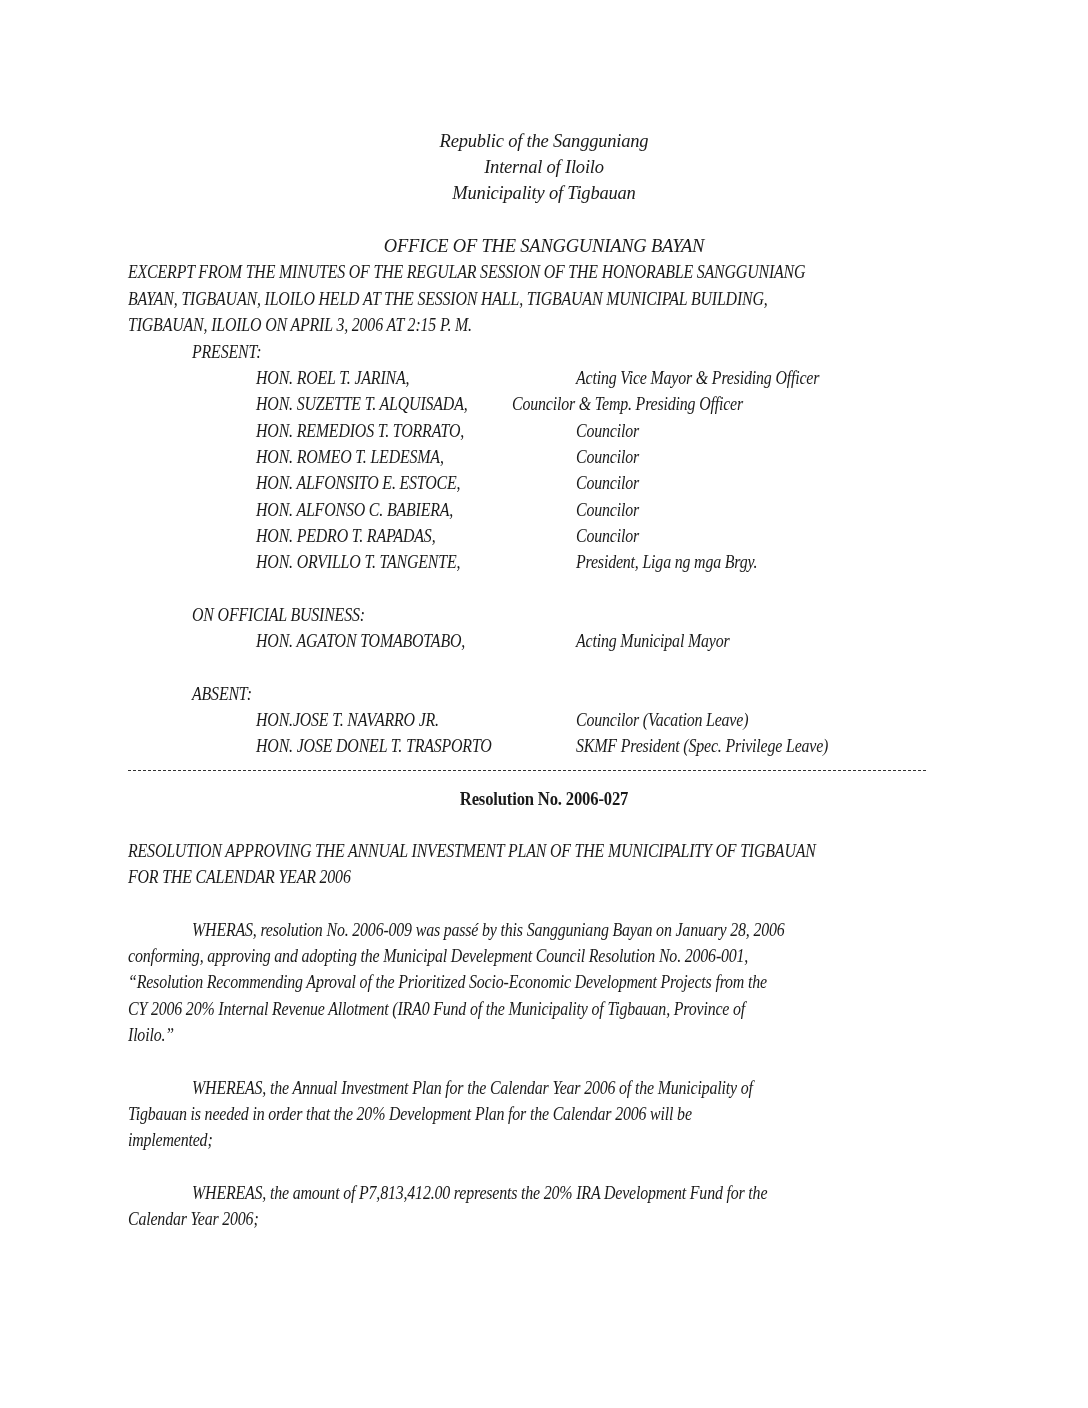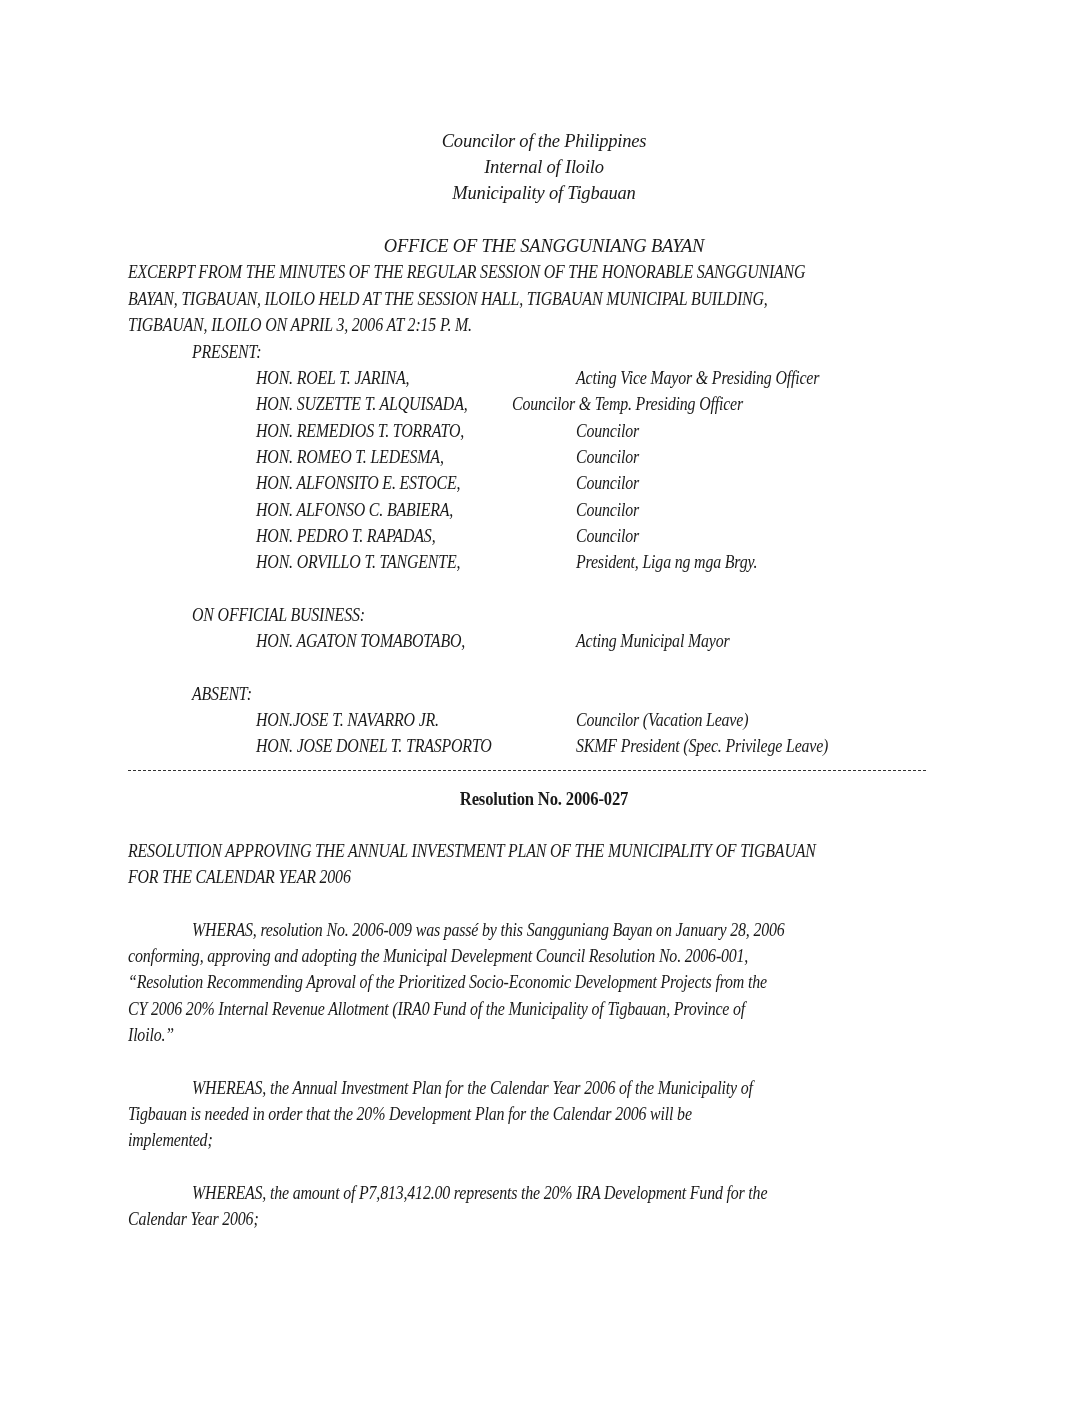--- a/index.html
+++ b/index.html
@@ -12,21 +12,21 @@
   .narrow { transform: scaleX(0.86); }
   .bold { font-weight: bold; font-style: normal; }
   .rule { position: absolute; left: 128px; width: 798px; top: 770px; height: 0;
           border-top: 1.6px dashed #333; }
 </style>
 </head>
 <body>
 
 <div class="page">
 
-  <div class="t center" style="top:128px">Councilor of the Philippines</div>
+  <div class="t center" style="top:128px">Republic of the Sangguniang</div>
   <div class="t center" style="top:154px">Internal of Iloilo</div>
   <div class="t center" style="top:233px">OFFICE OF THE SANGGUNIANG BAYAN</div>
 
   <div class="t center" style="top:180px">Municipality of Tigbauan</div>
   <div class="t narrow" style="left:128px; top:259px">EXCERPT FROM THE MINUTES OF THE REGULAR SESSION OF THE HONORABLE SANGGUNIANG</div>
   <div class="t narrow" style="left:128px; top:286px">BAYAN, TIGBAUAN, ILOILO HELD AT THE SESSION HALL, TIGBAUAN MUNICIPAL BUILDING,</div>
   <div class="t narrow" style="left:128px; top:312px">TIGBAUAN, ILOILO ON APRIL 3, 2006 AT 2:15 P. M.</div>
 
   <div class="t narrow" style="left:192px; top:339px">PRESENT:</div>
 

